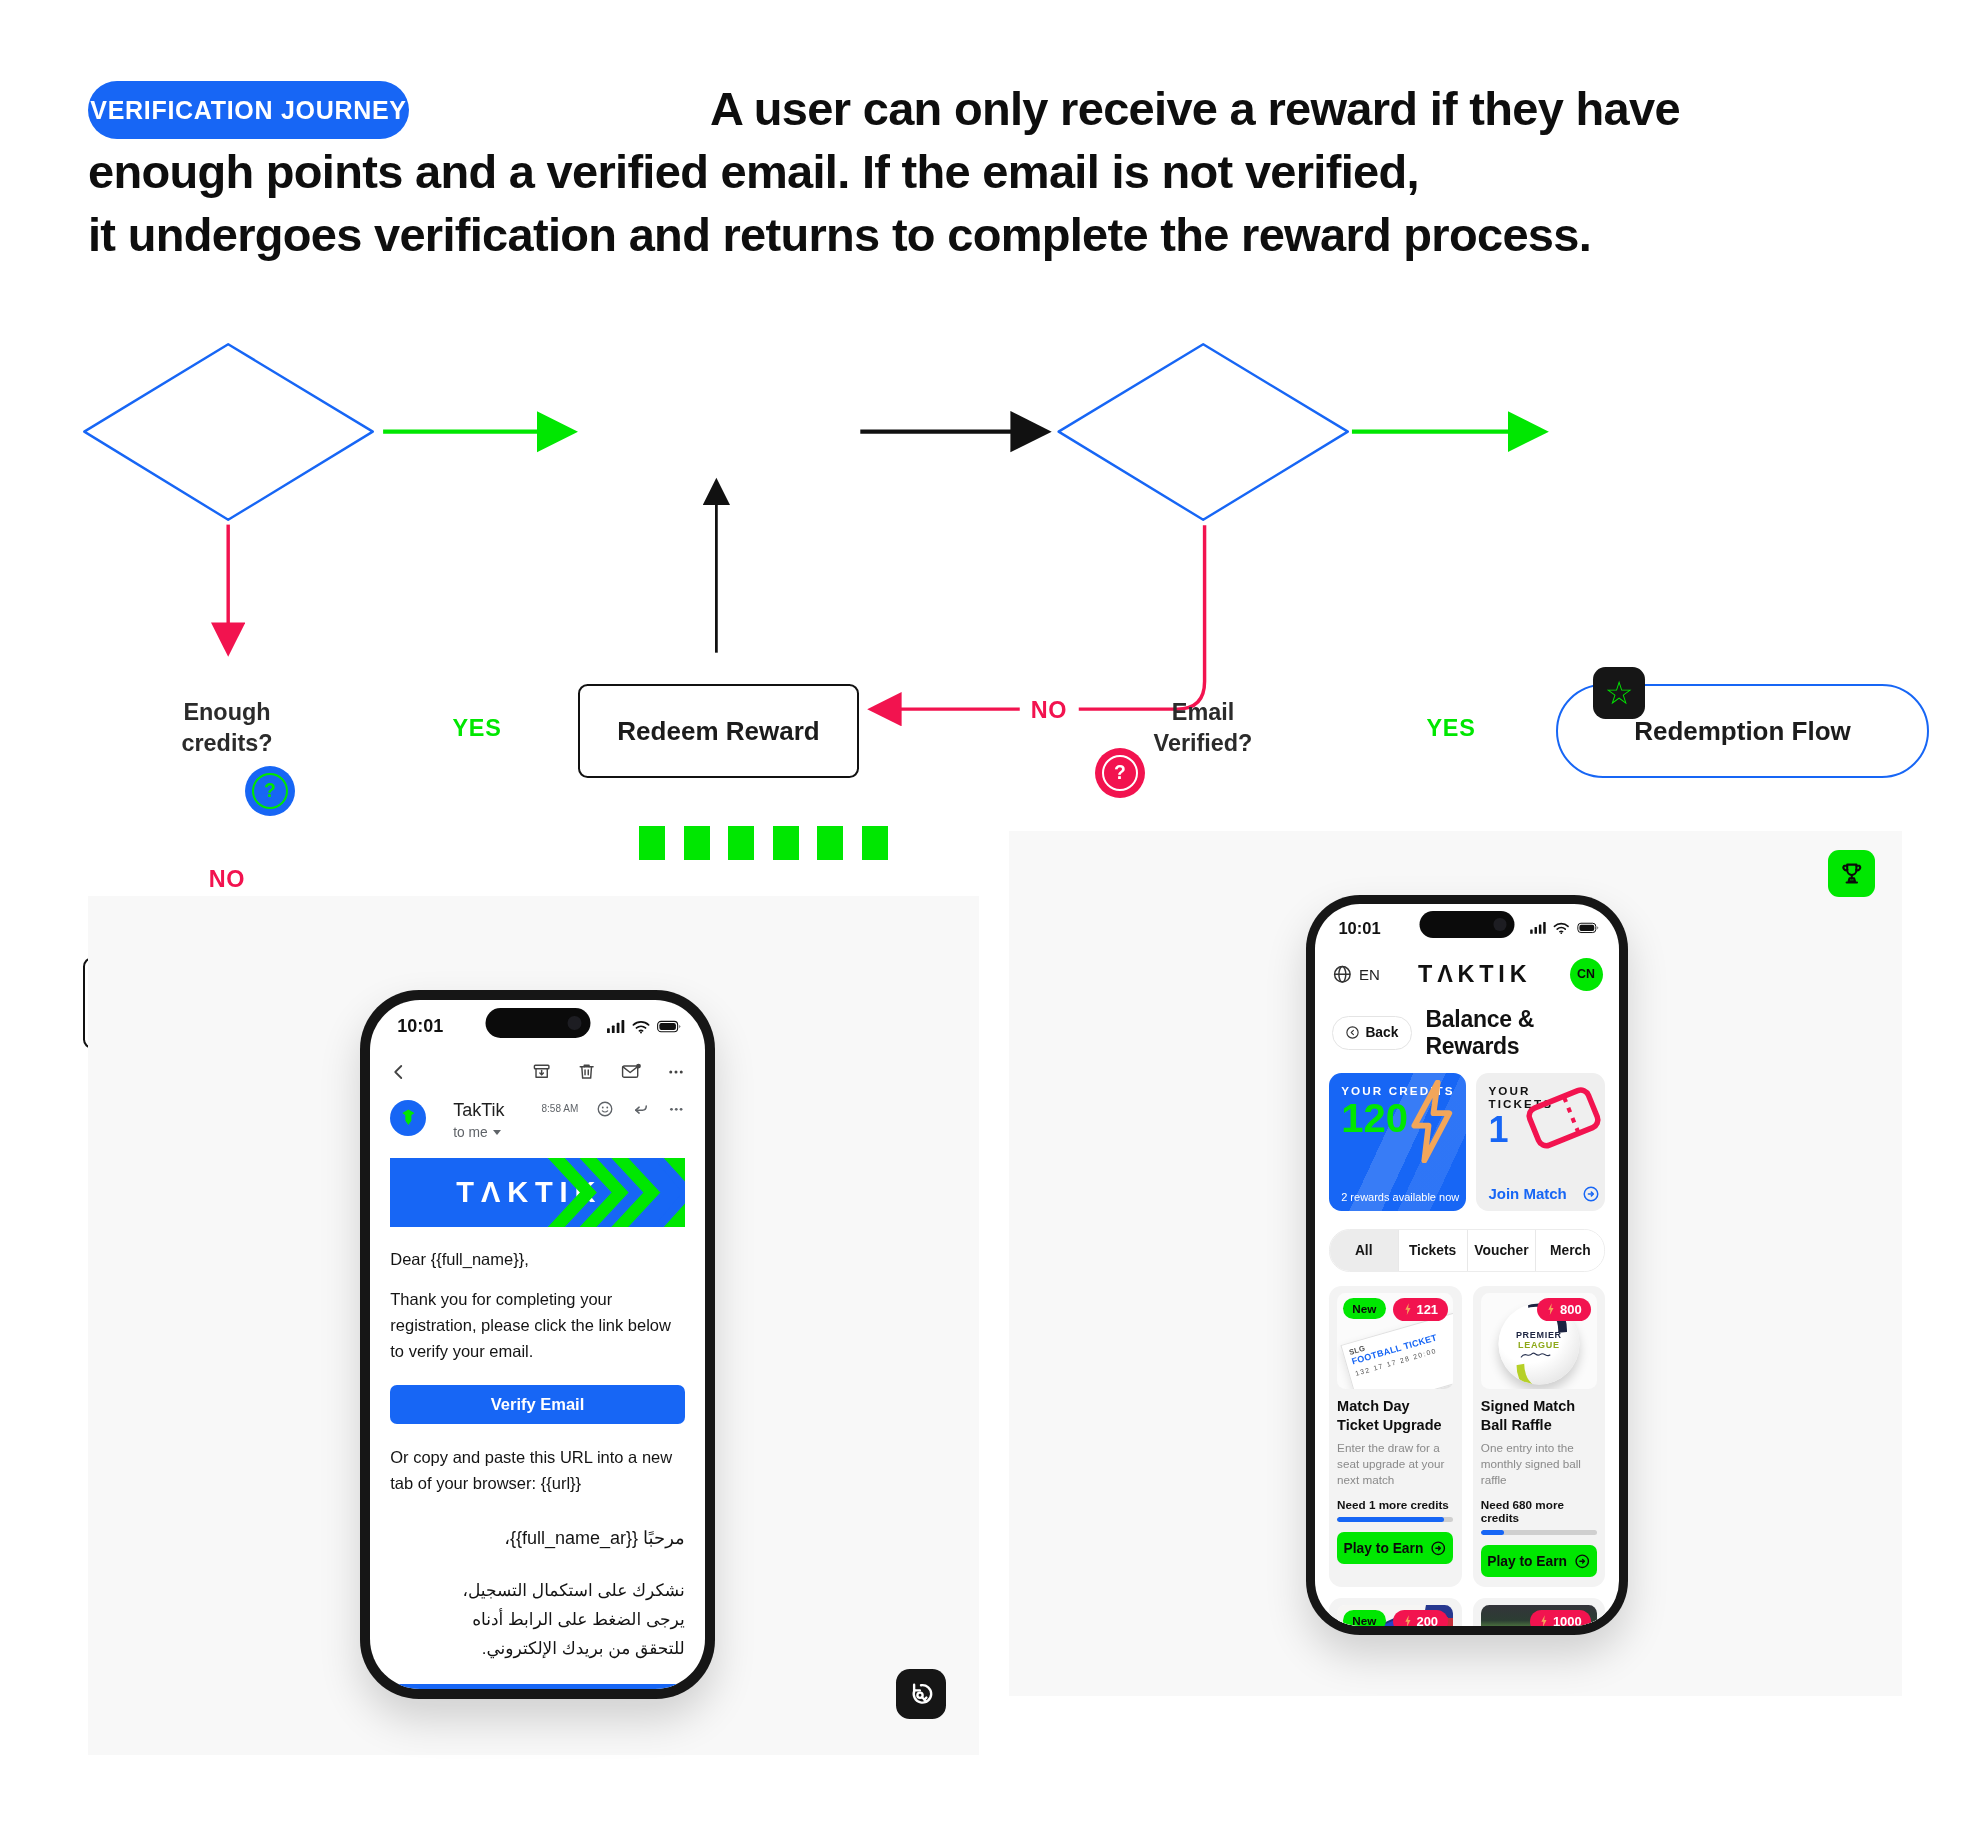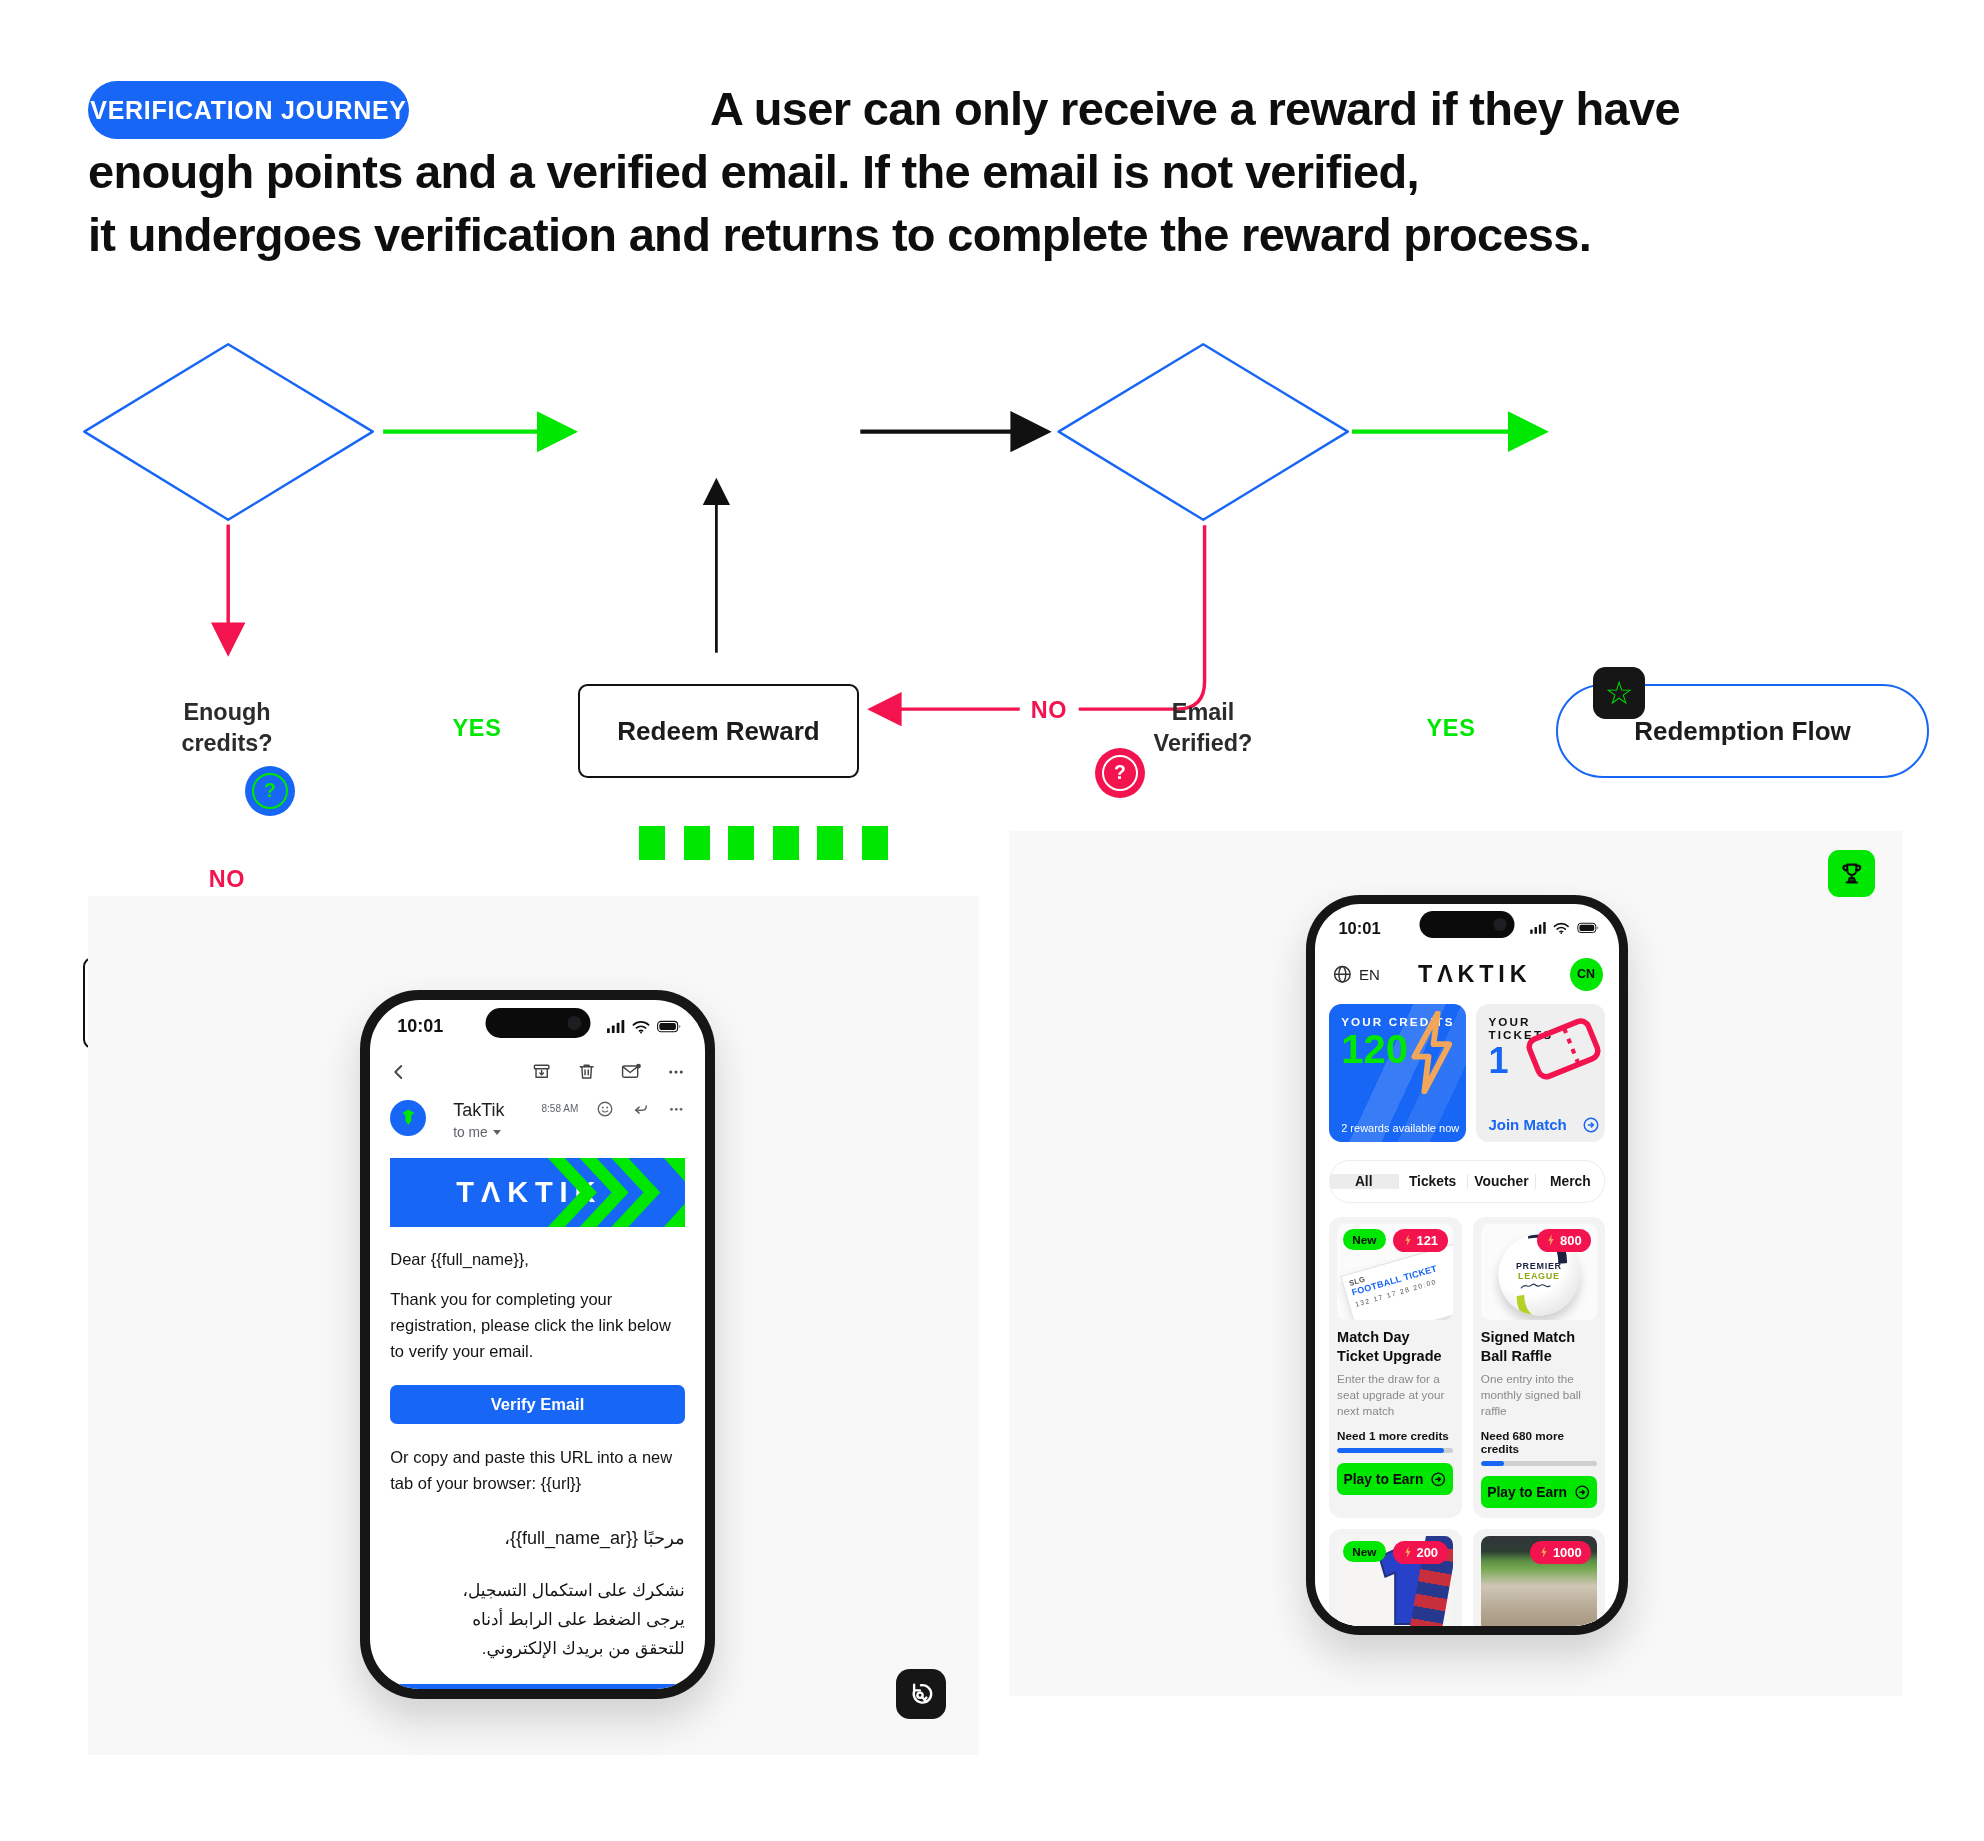--- a/index.html
+++ b/index.html
@@ -78,21 +78,21 @@
       linear-gradient(115deg,rgba(255,255,255,0) 66%,rgba(255,255,255,.10) 66%,rgba(255,255,255,.10) 82%,rgba(255,255,255,0) 82%);}
   .card-tickets{flex:1;height:117px;border-radius:12.4px;background:#efefef;position:relative;
     overflow:hidden;padding:11px 11px 9.6px 12.4px;}
   .k-label{font-size:11.7px;letter-spacing:2.1px;font-weight:bold;}
   .big-green{font-size:40px;font-weight:bold;color:#00E701;line-height:1.05;}
   .big-blue{font-size:36px;font-weight:bold;color:#1766F5;line-height:1.1;}
   .credits-sub{position:absolute;left:12.4px;bottom:8.3px;font-size:11px;color:#fff;}
   .join{position:absolute;left:12.4px;bottom:8.3px;font-size:15px;font-weight:bold;color:#1766F5;
     display:flex;gap:15px;margin-top:8px;}
   .tabs{margin:18px 13.8px 0 13.8px;height:41px;background:#fff;border:0.7px solid #ececec;
-    border-radius:20.7px;display:flex;overflow:hidden;align-items:center;}
+    border-radius:20.7px;display:flex;overflow:hidden;}
   .tab{flex:1;display:flex;align-items:center;justify-content:center;font-size:13.8px;font-weight:bold;
     color:#161616;border-right:0.7px solid #e8e8e8;background:#fff;}
   .tab:last-child{border-right:none;}
   .tab.active{background:#ececec;}
   .grid{display:grid;grid-template-columns:1fr 1fr;gap:11px;padding:13.8px;}
   .gcard{background:#f3f3f3;border-radius:12.4px;padding:6.9px 8.3px 9.6px 8.3px;}
   .gimg{height:96px;border-radius:8.3px;background:#fbfbfb;position:relative;overflow:hidden;}
   .badge-new{position:absolute;left:5.5px;top:5.5px;background:#00E701;color:#0a0a0a;font-size:11.7px;
     font-weight:bold;padding:4.1px 9.6px;border-radius:11px;}
   .badge-cost{position:absolute;right:5.5px;top:5.5px;background:#F2134F;color:#fff;font-size:13px;
@@ -374,20 +374,30 @@
         <circle cx="12" cy="12" r="9"></circle>
             <ellipse cx="12" cy="12" rx="4" ry="9"></ellipse>
             <path d="M3 12h18"></path>
           </svg>
       <span>EN</span>
     </span>
     <span class="app-brand">TΛKTIK</span>
     <span class="cn">CN</span>
   </div>
 
+  <div class="backrow">
+    <span class="back-pill">
+      <svg width="15" height="15" viewBox="0 0 24 24" fill="none" stroke="#333" stroke-width="1.8" stroke-linecap="round" stroke-linejoin="round">
+        <circle cx="12" cy="12" r="9"></circle>
+            <path d="M13.5 8.5 10 12l3.5 3.5"></path>
+          </svg>
+      <span>Back</span>
+    </span>
+    <span class="page-title">Balance &amp; Rewards</span>
+  </div>
 
   <div class="summary">
     <div class="card-credits">
       <div class="k-label">YOUR CREDITS</div>
       <div class="big-green">120</div>
       <svg style="position:absolute;right:8.3px;top:6.9px;" width="54" height="83" viewBox="0 0 60 100">
         <path d="M38 3 L10 55 H27 L22 97 L52 40 H33 Z" fill="none" stroke="#F2A65A" stroke-width="7" stroke-linejoin="round"></path>
           </svg>
       <div class="credits-sub">2 rewards available now</div>
     </div>

